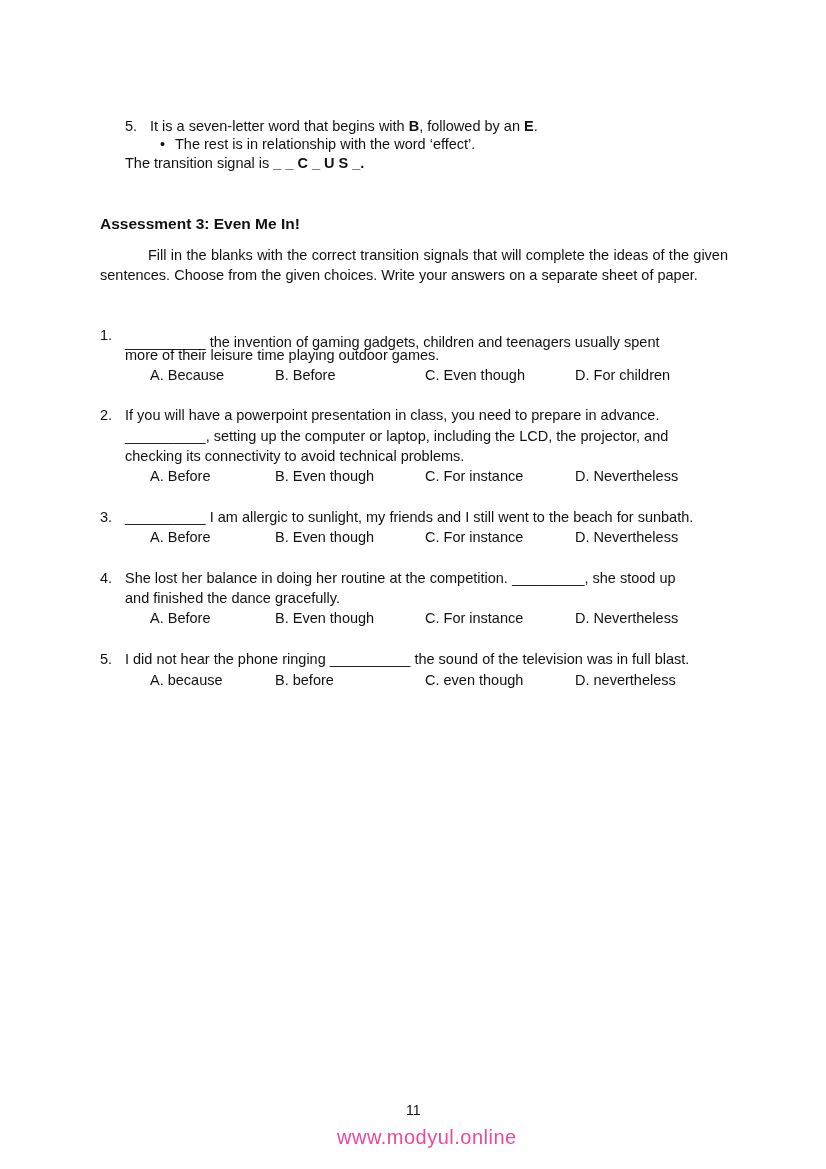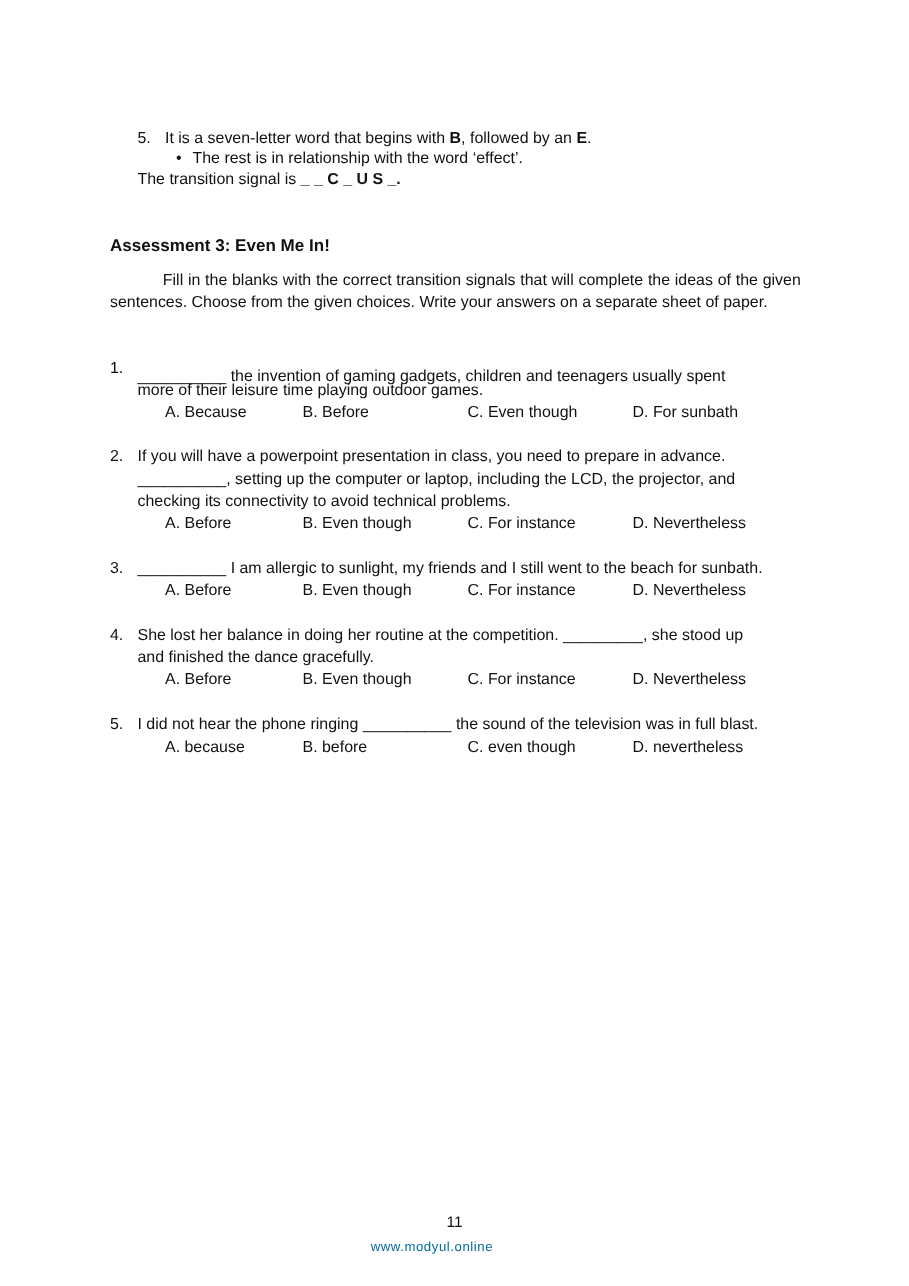--- a/index.html
+++ b/index.html
@@ -5,42 +5,42 @@
   html, body { margin:0; padding:0; background:#ffffff; }
   body { width:826px; height:1169px; position:relative; overflow:hidden;
          font-family:"Liberation Sans", sans-serif; color:#111; font-size:14.5px; }
   .abs { position:absolute; white-space:nowrap; }
   b { font-weight:bold; }
   .title { font-weight:bold; font-size:15.5px; }
   .para { position:absolute; left:100px; width:628px; line-height:20px; text-align:justify; font-size:14.5px; }
   .para .indent { display:inline-block; width:48px; }
   .choice { position:absolute; white-space:nowrap;text-align:center; }
   .pagenum { font-size:14px;text-align:center; }
-  .watermark { color:#0369a1; font-size:12px; letter-spacing:0.5px; }
+  .watermark { color:#ec4899; font-size:20px; letter-spacing:0.5px; }
 </style>
 </head>
 <body>
 
 <div class="abs" style="left:125px; top:118px;">5.</div>
 <div class="abs" style="left:150px; top:118px;"><span>It is a seven-letter word that begins with </span><b>B</b><span>, followed by an </span><b>E</b><span>.</span></div>
 <div class="abs" style="left:160px; top:136px;">•</div>
 <div class="abs" style="left:175px; top:136px;">The rest is in relationship with the word ‘effect’.</div>
 <div class="abs" style="left:125px; top:155px;"><span>The transition signal is </span><b>_ _ C _ U S _.</b></div>
 
 <div class="abs title" style="left:100px; top:215px;">Assessment 3: Even Me In!</div>
 
 <div class="para" style="top:245px;"><span class="indent"></span><span>Fill in the blanks with the correct transition signals that will complete the ideas of the given sentences. Choose from the given choices. Write your answers on a separate sheet of paper.</span></div>
 
 <div class="abs" style="left:100px; top:327px;">1.</div>
 <div class="abs" style="left:125px; top:334px;">__________ the invention of gaming gadgets, children and teenagers usually spent</div>
 <div class="abs" style="left:125px; top:347px;">more of their leisure time playing outdoor games.</div>
 <div class="choice" style="left:150px; top:367px;">A.  Because</div>
 <div class="choice" style="left:275px; top:367px;">B. Before</div>
 <div class="choice" style="left:425px; top:367px;">C. Even though</div>
-<div class="choice" style="left:575px; top:367px;">D. For sunbath</div>
+<div class="choice" style="left:575px; top:367px;">D. For children</div>
 
 <div class="abs" style="left:100px; top:407px;">2.</div>
 <div class="abs" style="left:125px; top:407px;">If you will have a powerpoint presentation in class, you need to prepare in advance.</div>
 <div class="abs" style="left:125px; top:428px;">__________, setting up the computer or laptop, including the LCD, the projector, and</div>
 <div class="abs" style="left:125px; top:448px;">checking its connectivity to avoid technical problems.</div>
 <div class="choice" style="left:150px; top:468px;">A.  Before</div>
 <div class="choice" style="left:275px; top:468px;">B. Even though</div>
 <div class="choice" style="left:425px; top:468px;">C. For instance</div>
 <div class="choice" style="left:575px; top:468px;">D. Nevertheless</div>
 

